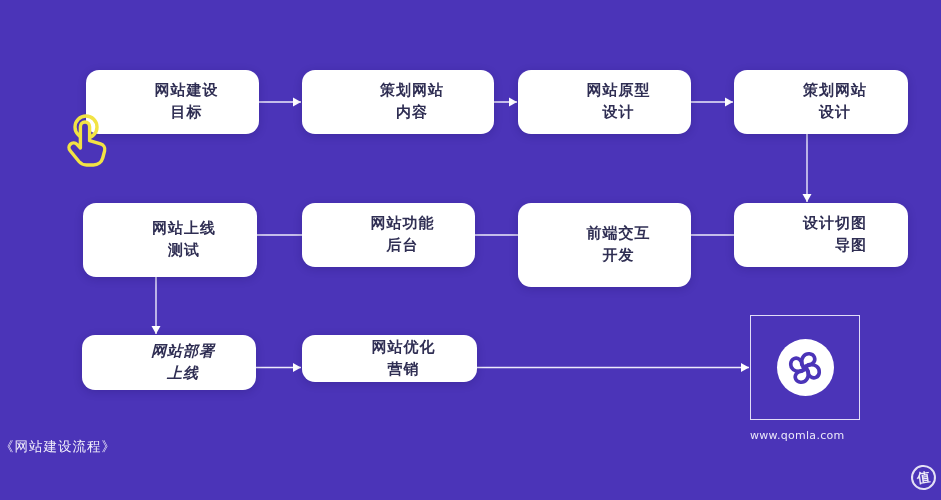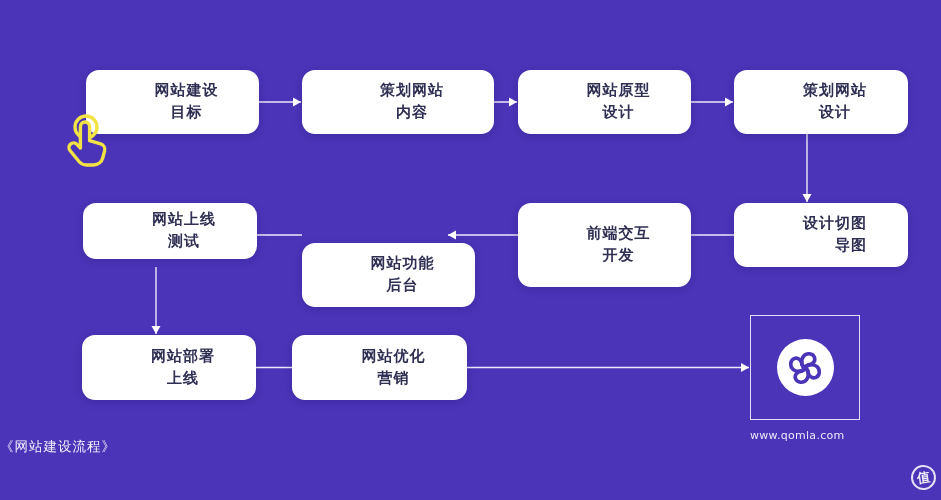--- a/index.html
+++ b/index.html
@@ -106,31 +106,31 @@
 
   <div id="nodes-layer">
       <div class="node" style="left: 86px; top: 70px; width: 145px; height: 64px;">网站建设
 目标</div>
       <div class="node" style="left: 302px; top: 70px; width: 164px; height: 64px;">策划网站
 内容</div>
       <div class="node" style="left: 518px; top: 70px; width: 145px; height: 64px;">网站原型
 设计</div>
       <div class="node" style="left: 734px; top: 70px; width: 146px; height: 64px;">策划网站
 设计</div>
-      <div class="node" style="left: 83px; top: 203px; width: 146px; height: 56px;">网站上线
+      <div class="node" style="left: 83px; top: 203px; width: 146px; height: 74px;">网站上线
 测试</div>
-      <div class="node" style="left: 302px; top: 203px; width: 145px; height: 64px; margin-top: 40px;">网站功能
+      <div class="node" style="left: 302px; top: 203px; width: 145px; height: 64px;">网站功能
 后台</div>
       <div class="node" style="left: 518px; top: 203px; width: 145px; height: 84px;">前端交互
 开发</div>
       <div class="node" style="left: 734px; top: 203px; width: 146px; height: 64px; text-align: right;">设计切图
 导图</div>
-      <div class="node" style="left: 82px; top: 335px; width: 146px; height: 65px;">网站部署
+      <div class="node" style="left: 82px; top: 335px; width: 146px; height: 55px; font-style: italic;">网站部署
 上线</div>
-      <div class="node" style="left: 292px; top: 335px; width: 147px; height: 65px;">网站优化
+      <div class="node" style="left: 302px; top: 335px; width: 147px; height: 47px;">网站优化
 营销</div>
     </div>
 
   <div id="brand-node" style="left: 750px; top: 315px; width: 108px; height: 103px;">
     <div id="brand-logo-circle">
       <svg width="50" height="50" viewBox="0 0 64 64">
         <g fill="none" stroke="#4B34B8" stroke-width="4.6" stroke-linecap="round">
           <path d="M32,34 C28,30 26,22 30,17 C34,12 42,13 44,18 C46,23 42,28 36,28"></path>
           <path d="M32,34 C28,30 26,22 30,17 C34,12 42,13 44,18 C46,23 42,28 36,28" transform="rotate(90 32 32)"></path>
           <path d="M32,34 C28,30 26,22 30,17 C34,12 42,13 44,18 C46,23 42,28 36,28" transform="rotate(180 32 32)"></path>

